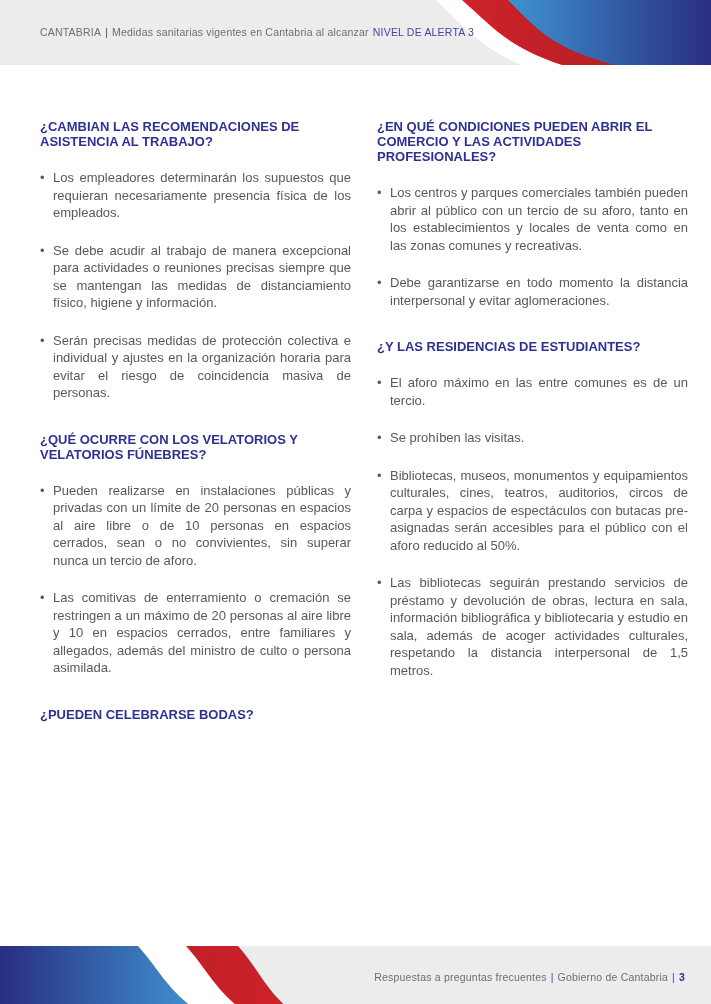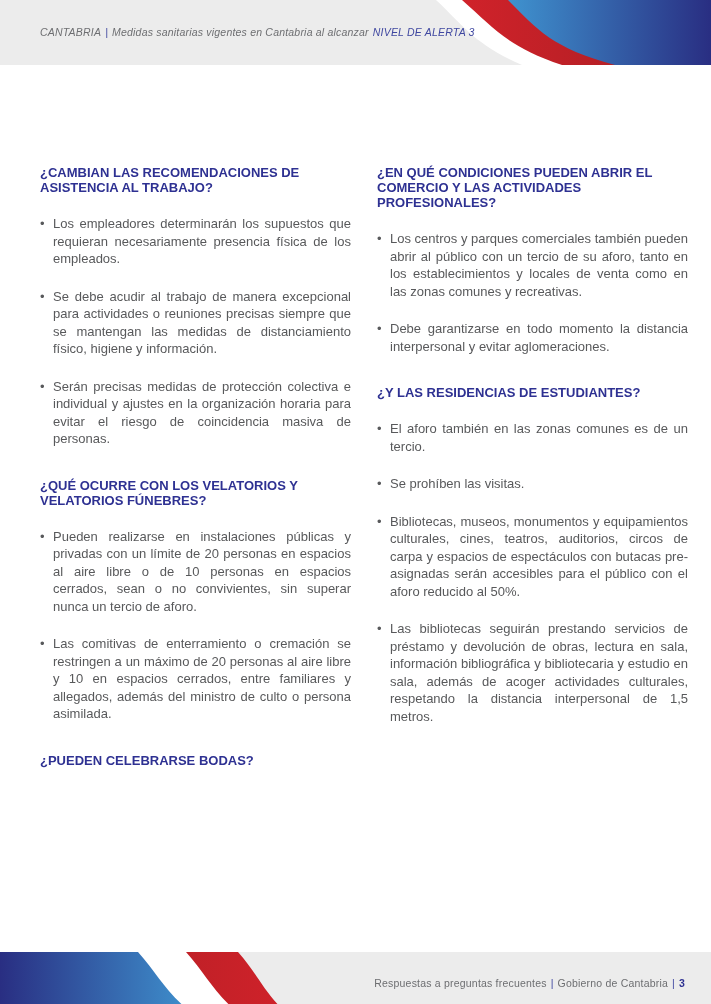--- a/index.html
+++ b/index.html
@@ -15,32 +15,31 @@
   .top-band{
     position:absolute;top:0;left:0;
     width:711px;height:65px;
     background:#ececec;
   }
   .top-band svg{position:absolute;right:0;top:0;display:block;}
   .header-text{
     position:absolute;left:40px;top:26px;
     font-size:10.5px;color:#6d6e71;letter-spacing:0.2px;
     white-space:nowrap;
-    font-style:italic;
   }
   .header-text .sep{color:#3f47a0;margin:0 4px;}
   .header-text .alert{color:#3f47a0;margin-left:4px;}
 
   
   .content{
     position:absolute;left:40px;top:119px;
     width:648px;
     display:flex;gap:26px;
   }
-  .col{flex:1;min-width:0;margin-top:46px;}
+  .col{flex:1;min-width:0;}
   .section h2{
     font-size:13px;line-height:15px;
     color:#2e3192;font-weight:bold;
     margin:30px 0 20px 0;
     text-align:left;
   }
   .col .section:first-child h2{margin-top:0;}
   .section ul{list-style:none;margin:0;padding:0;}
   .section li{
     position:relative;
@@ -52,21 +51,21 @@
   }
   .section li::before{
     content:"\2022";
     position:absolute;left:0;top:0;
     color:#58595b;
   }
 
   
   .bottom-band{
     position:absolute;bottom:0;left:0;
-    width:711px;height:52px;
+    width:711px;height:58px;
     background:#ececec;
   }
   .bottom-band svg{position:absolute;left:0;top:0;display:block;}
   .footer-text{
     position:absolute;right:26px;top:25px;
     font-size:10.5px;color:#6d6e71;letter-spacing:0.2px;
     white-space:nowrap;
   }
   .footer-text .sep{color:#3f47a0;margin:0 4px;}
   .footer-text .page-num{color:#2e3192;font-weight:bold;}
@@ -124,21 +123,21 @@
       <section class="section">
         <h2>¿EN QUÉ CONDICIONES PUEDEN ABRIR EL COMERCIO Y LAS ACTIVIDADES PROFESIONALES?</h2>
         <ul>
           <li>Los centros y parques comerciales también pueden abrir al público con un tercio de su aforo, tanto en los establecimientos y locales de venta como en las zonas comunes y recreativas.</li>
           <li>Debe garantizarse en todo momento la distancia interpersonal y evitar aglomeraciones.</li>
         </ul>
       </section>
       <section class="section">
         <h2>¿Y LAS RESIDENCIAS DE ESTUDIANTES?</h2>
         <ul>
-          <li>El aforo también en las zonas comunes es de un tercio.</li>
+          <li>El aforo máximo en las entre comunes es de un tercio.</li>
           <li>Se prohíben las visitas.</li>
         </ul>
       </section>
       <section class="section">
         <ul>
           <li>Bibliotecas, museos, monumentos y equipamientos culturales, cines, teatros, auditorios, circos de carpa y espacios de espectáculos con butacas pre-asignadas serán accesibles para el público con el aforo reducido al 50%.</li>
           <li>Las bibliotecas seguirán prestando servicios de préstamo y devolución de obras, lectura en sala, información bibliográfica y bibliotecaria y estudio en sala, además de acoger actividades culturales, respetando la distancia interpersonal de 1,5 metros.</li>
         </ul>
       </section>
     </div>

